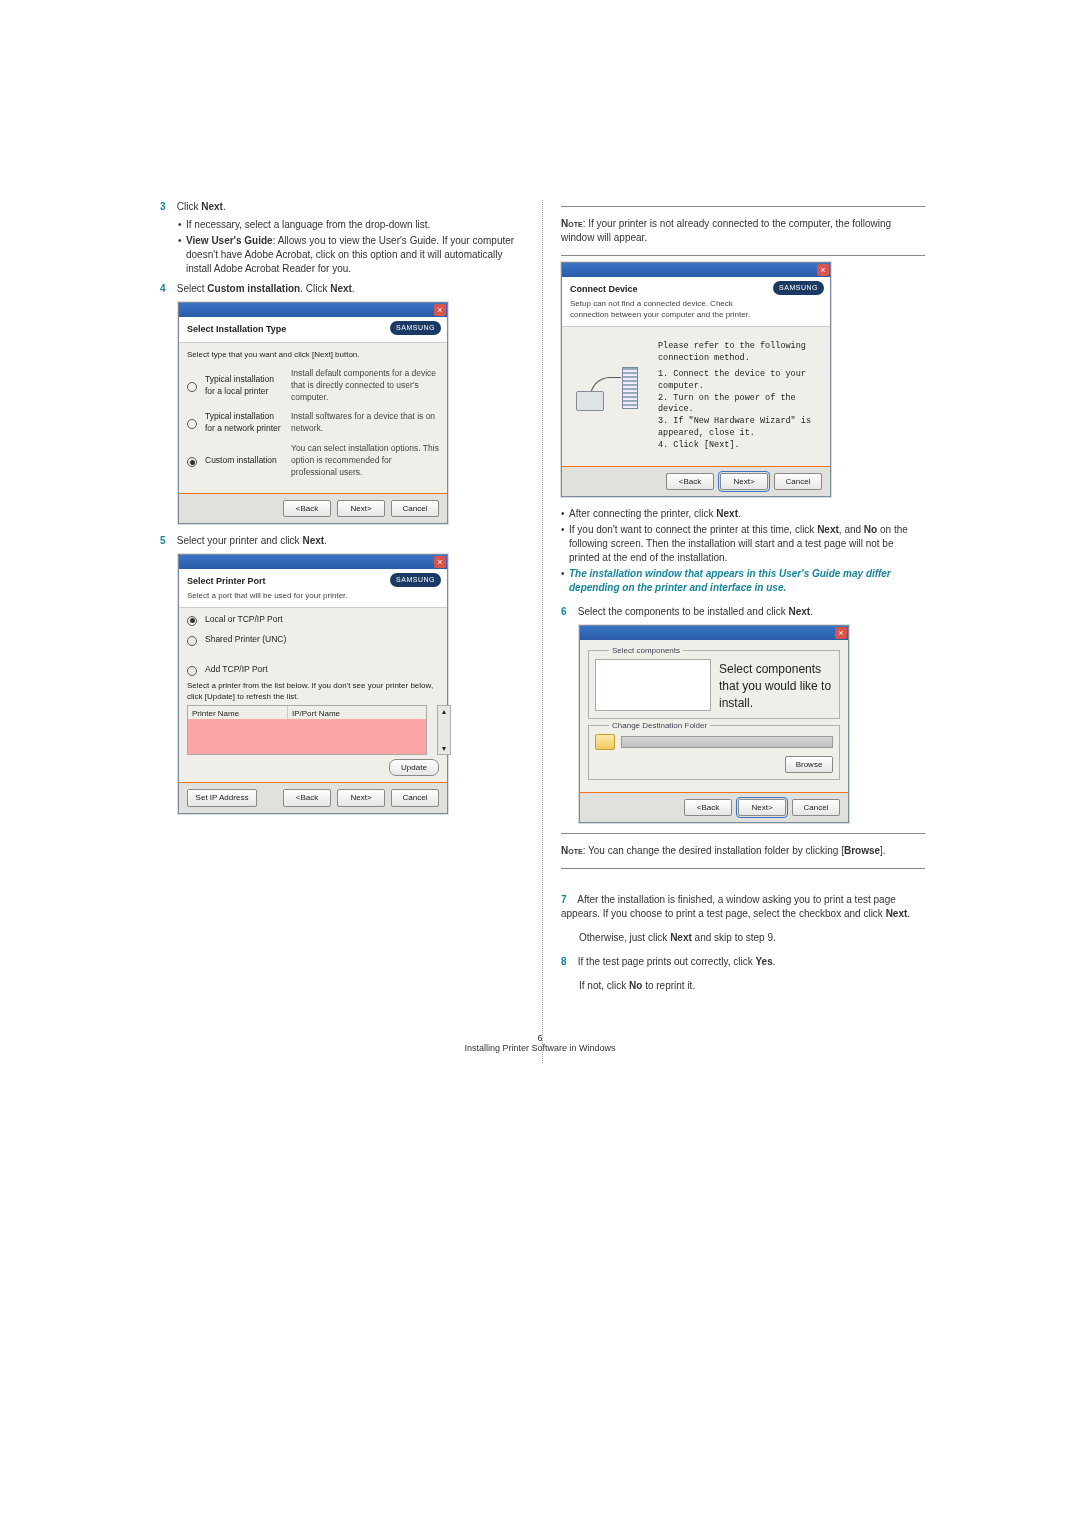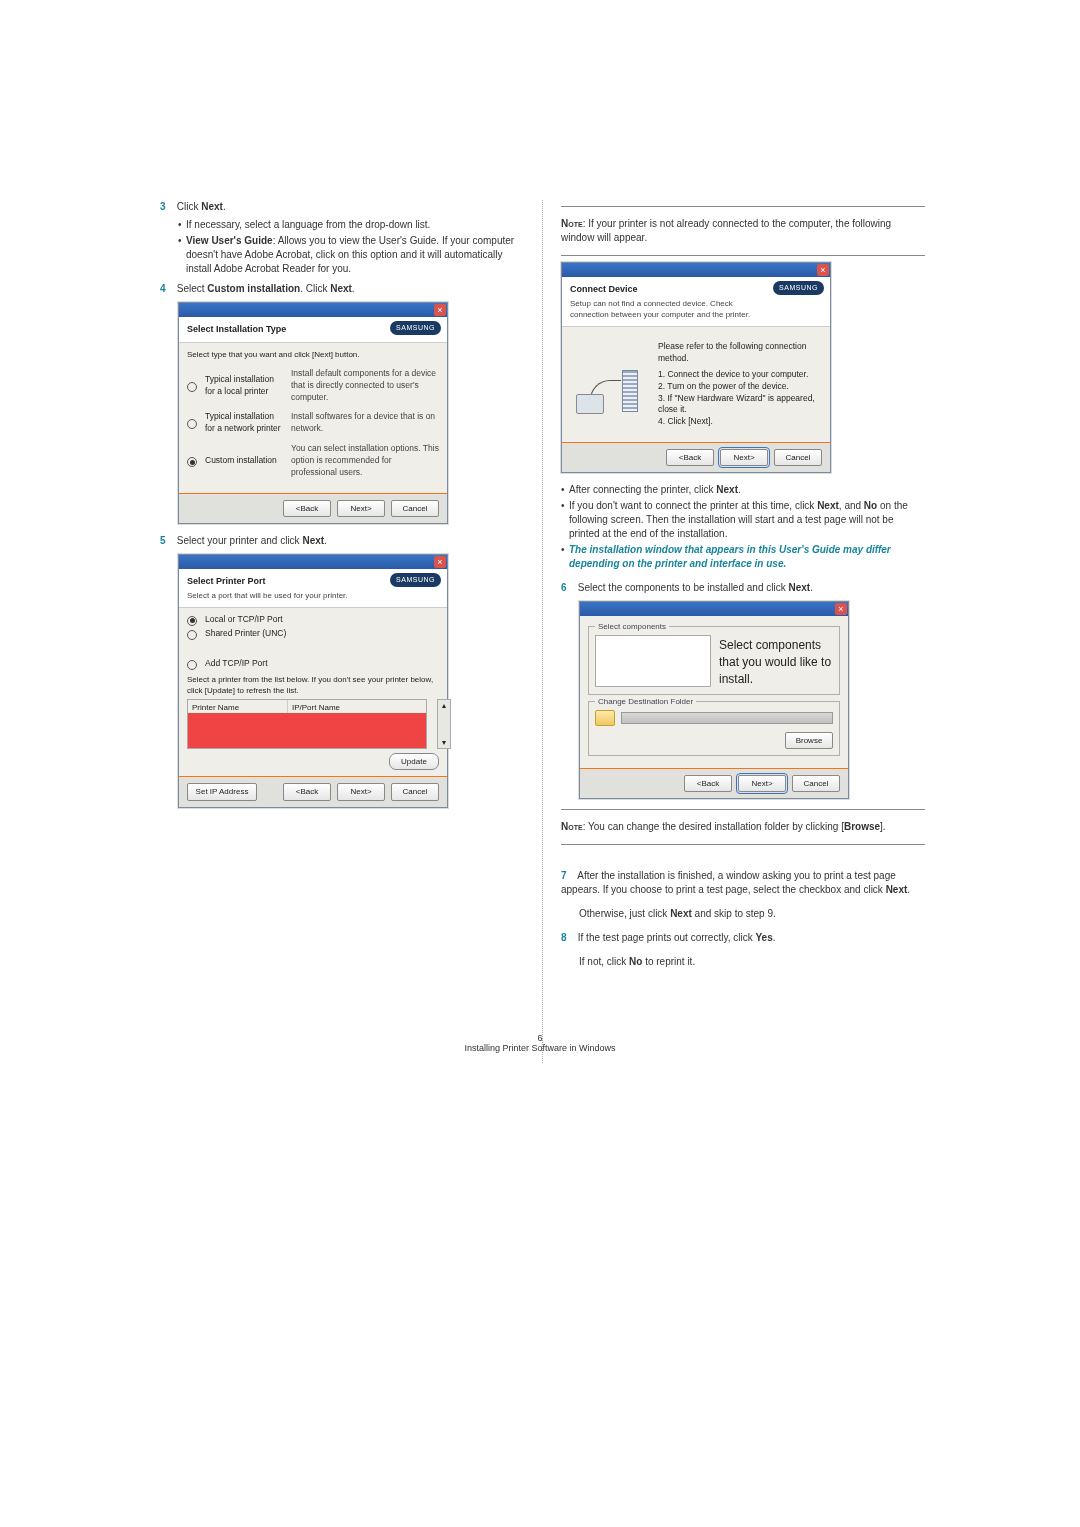--- a/index.html
+++ b/index.html
@@ -183,29 +183,29 @@
   }
   .groupbox {
     border: 1px solid #b0b0a8;
     margin: 4px 0 6px 0;
     position: relative;
     padding: 8px 6px 6px 6px;
   }
   .groupbox > .legend {
     position: absolute;
     top: -6px;
-    left: 6px;
+    left: 20px;
     background: #efeee9;
     padding: 0 3px;
     font-size: 8px;
     color: #445;
   }
   .table-like {
     border: 1px solid #aaa;
-    background: #ef4444;
+    background: #fca5a5;
     height: 48px;
     position: relative;
     display: flex;
   }
   .table-col {
     border-right: 1px solid #ccc;
     padding: 2px 4px;
     font-size: 8px;
     background: #efeee9;
     height: 13px;
@@ -364,21 +364,21 @@
         <div class="dlg-titlebar">
           <div class="dlg-close">×</div>
         </div>
         <div class="dlg-header">
           <div class="logo">SAMSUNG</div>
           <div class="h-title">Select Printer Port</div>
           <div class="h-sub">Select a port that will be used for your printer.</div>
         </div>
         <div class="dlg-body">
           <div style="margin-bottom:4px;">
-            <div class="opt-row" style="margin-bottom:2px;">
+            <div class="opt-row" style="margin-bottom:8px;">
               <div class="radio checked"></div>
               <div>Local or TCP/IP Port</div>
             </div>
             <div class="opt-row" style="margin-bottom:18px;">
               <div class="radio"></div>
               <div>Shared Printer (UNC)</div>
             </div>
             <div class="opt-row" style="margin-bottom:4px;">
               <div class="radio"></div>
               <div>Add TCP/IP Port</div>
@@ -423,21 +423,21 @@
 
       <div class="dialog" style="margin-left:0;">
         <div class="dlg-titlebar">
           <div class="dlg-close">×</div>
         </div>
         <div class="dlg-header">
           <div class="logo">SAMSUNG</div>
           <div class="h-title">Connect Device</div>
           <div class="h-sub">Setup can not find a connected device. Check connection between your computer and the printer.</div>
         </div>
-        <div class="dlg-body" style="display:flex;gap:10px;align-items:flex-end;padding-top:14px;padding-bottom:14px;">
+        <div class="dlg-body" style="display:flex;gap:10px;align-items:center;padding-top:14px;padding-bottom:14px;font-family:Liberation Mono, monospace;">
           <div class="connect-illust">
             <div class="comp-tower"></div>
             <div class="comp-cable"></div>
             <div class="comp-printer"></div>
           </div>
           <div>
             <div style="margin-bottom:4px;">Please refer to the following connection method.</div>
             <div>1. Connect the device to your computer.</div>
             <div>2. Turn on the power of the device.</div>
             <div>3. If "New Hardware Wizard" is appeared, close it.</div>

